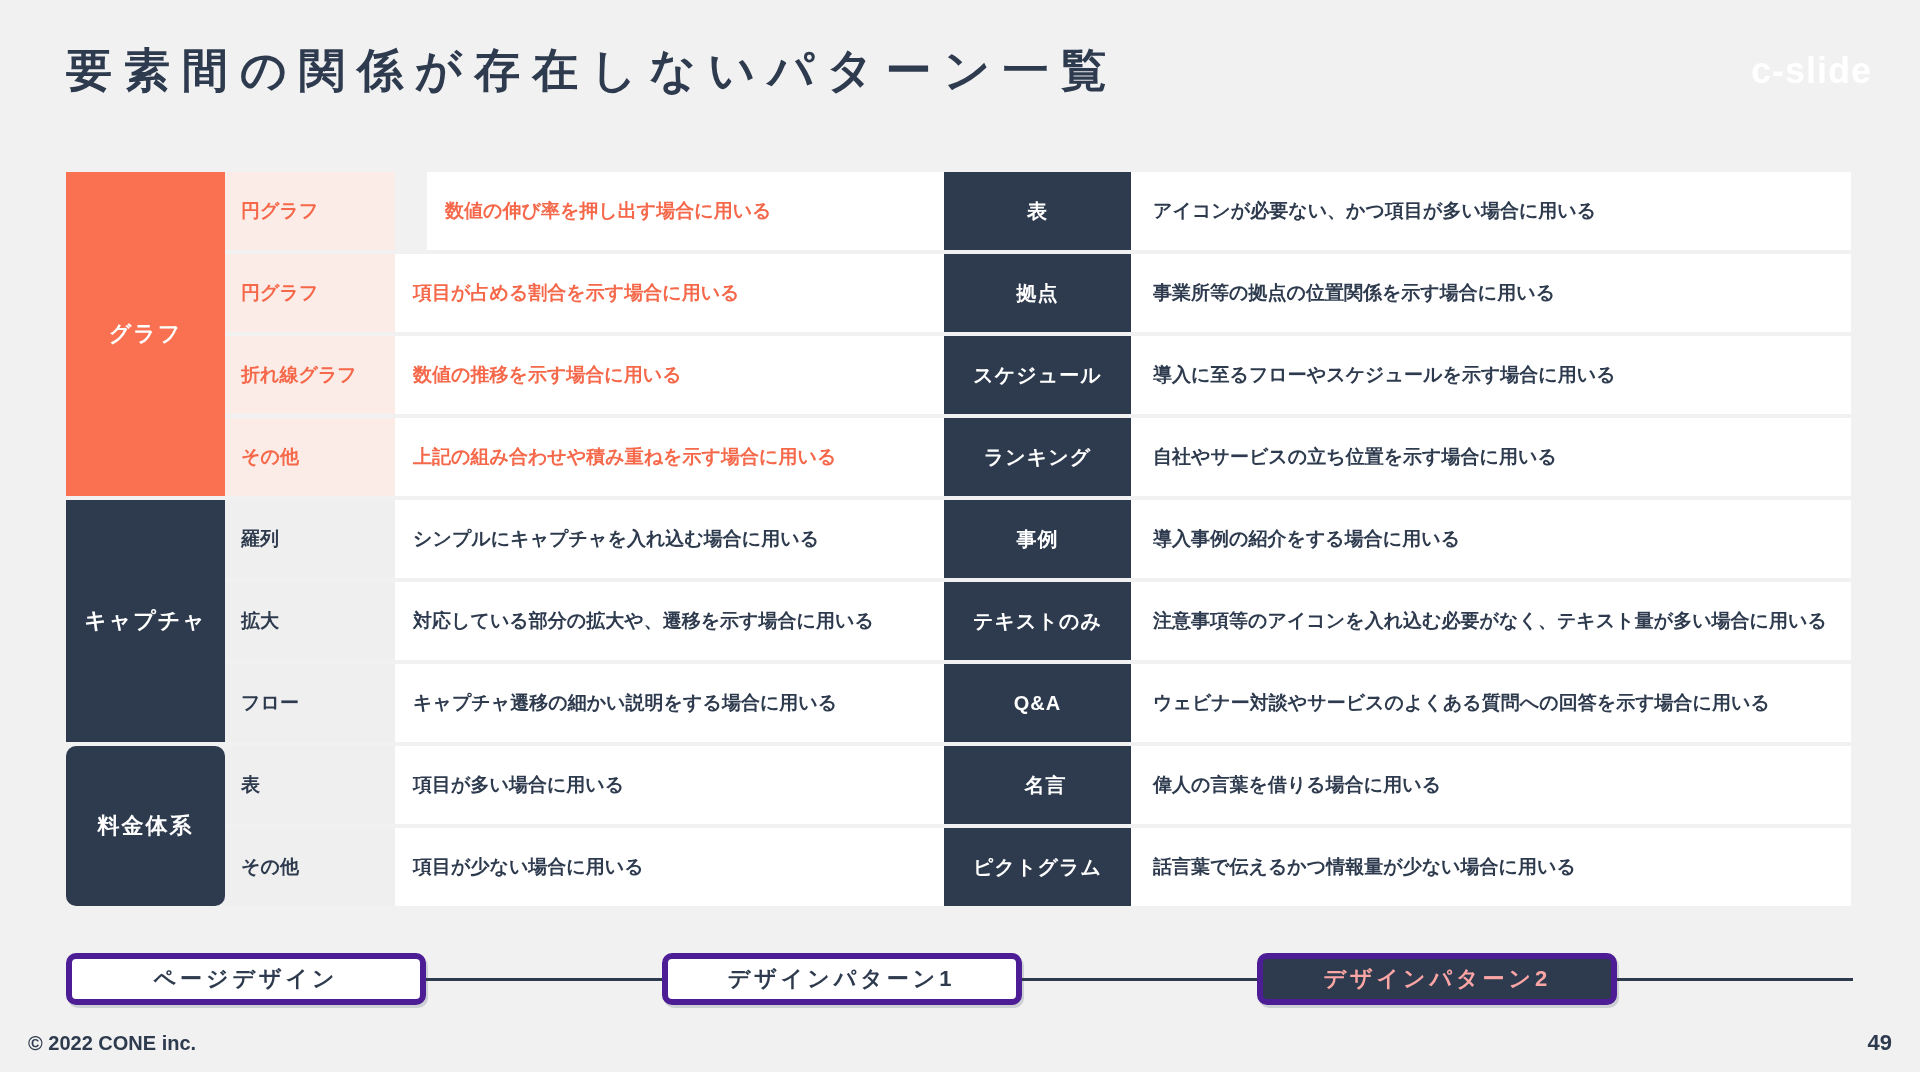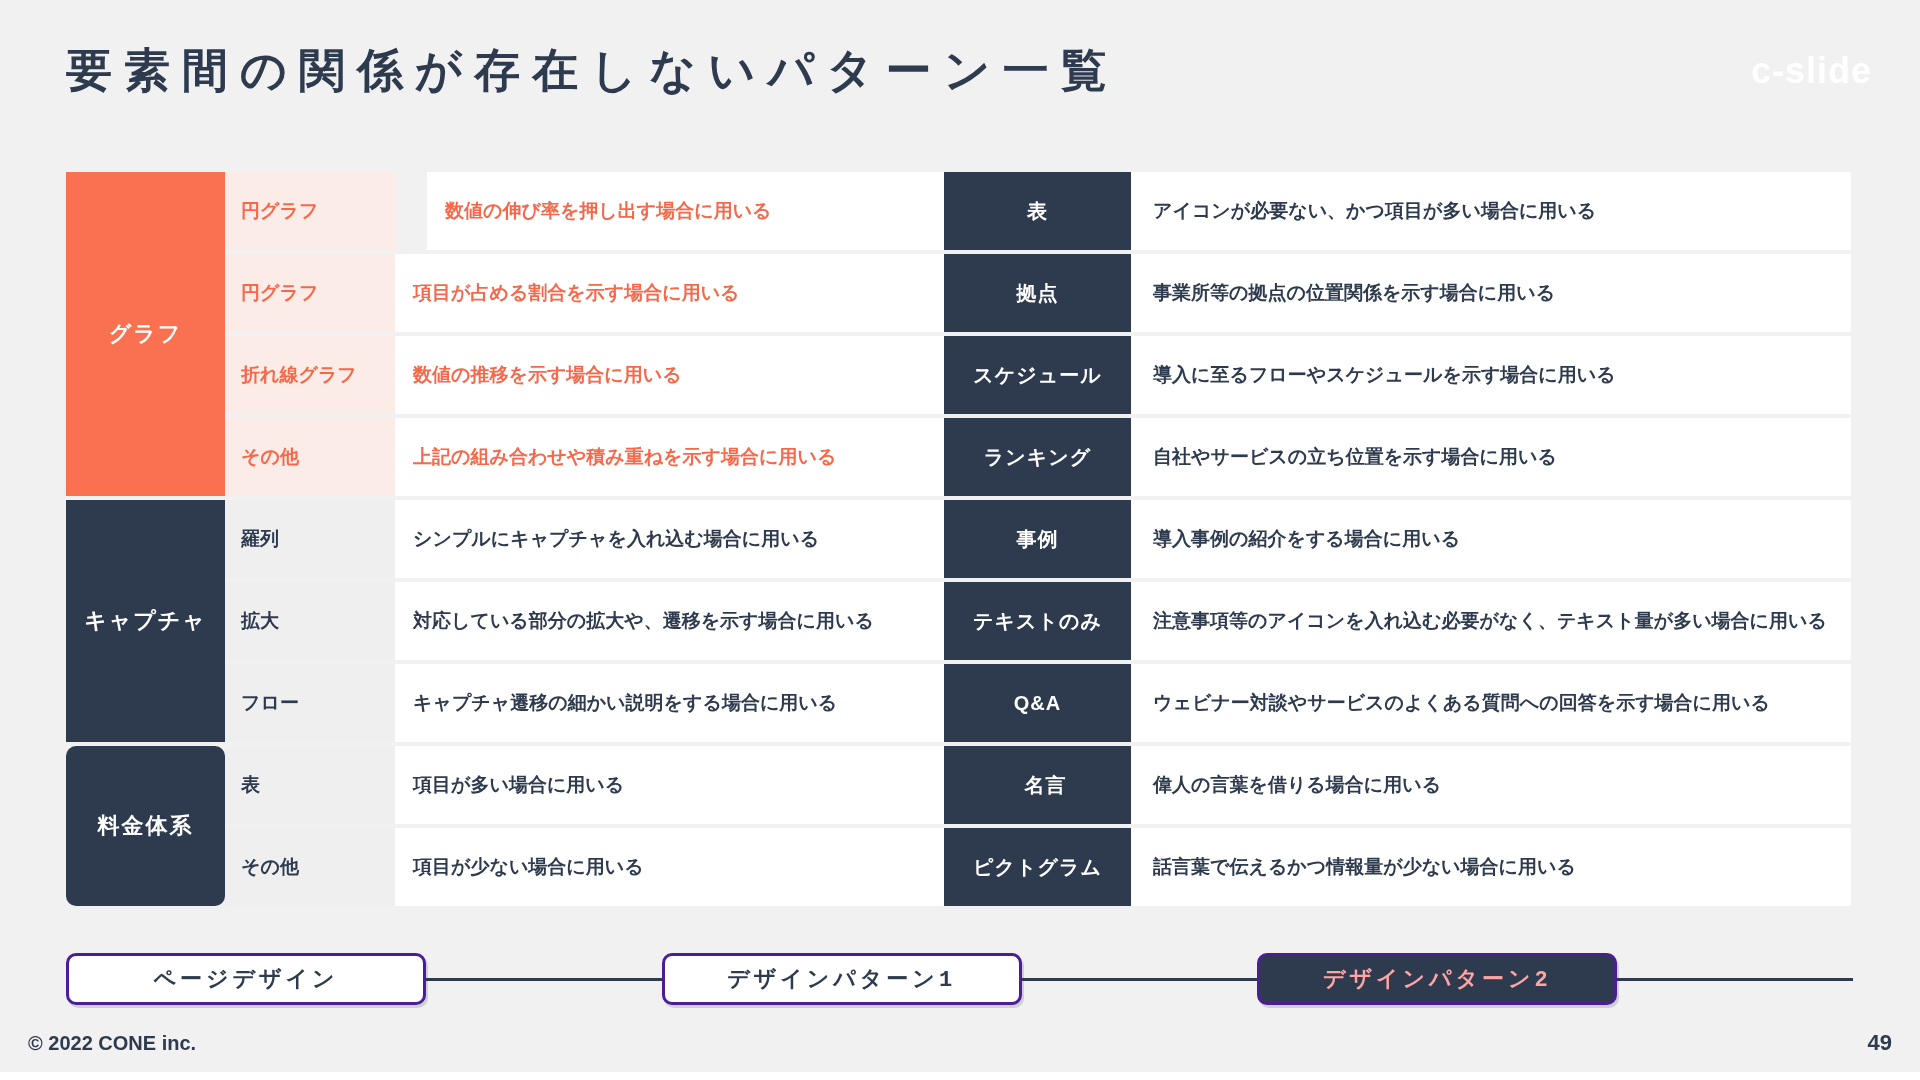--- a/index.html
+++ b/index.html
@@ -60,23 +60,23 @@
     background:#ffffff;
     display:flex; align-items:center; padding-left:22px;
     font-weight:bold; font-size:19px; color:#2e3b4e; white-space:nowrap;
   }
   #nav {
     position:absolute; left:66px; top:953px; width:1787px; height:52px;
     display:flex; align-items:center;
   }
   .nav-btn {
     width:360px; height:52px; flex:0 0 360px;
-    border:3px solid #4c1d95; border-radius:10px;
+    border:6px solid #4c1d95; border-radius:10px;
     background:#ffffff; color:#2e3b4e;
-    font-family:Liberation Mono, monospace; font-weight:bold; font-size:22px; letter-spacing:4px;
+    font-family:Liberation Sans, sans-serif; font-weight:bold; font-size:22px; letter-spacing:4px;
     display:flex; align-items:center; justify-content:center;
     box-shadow:2px 3px 0 rgba(46,59,78,0.18);
     cursor:pointer; white-space:nowrap;
   }
   .nav-btn.active { background:#2e3b4e; color:#fca5a5; }
   .connector { flex:1 1 auto; height:3px; background:#2e3b4e; }
   .copyright {
     position:absolute; left:28px; top:1032px;
     font-size:20px; font-weight:bold; color:#2e3b4e;
   }

